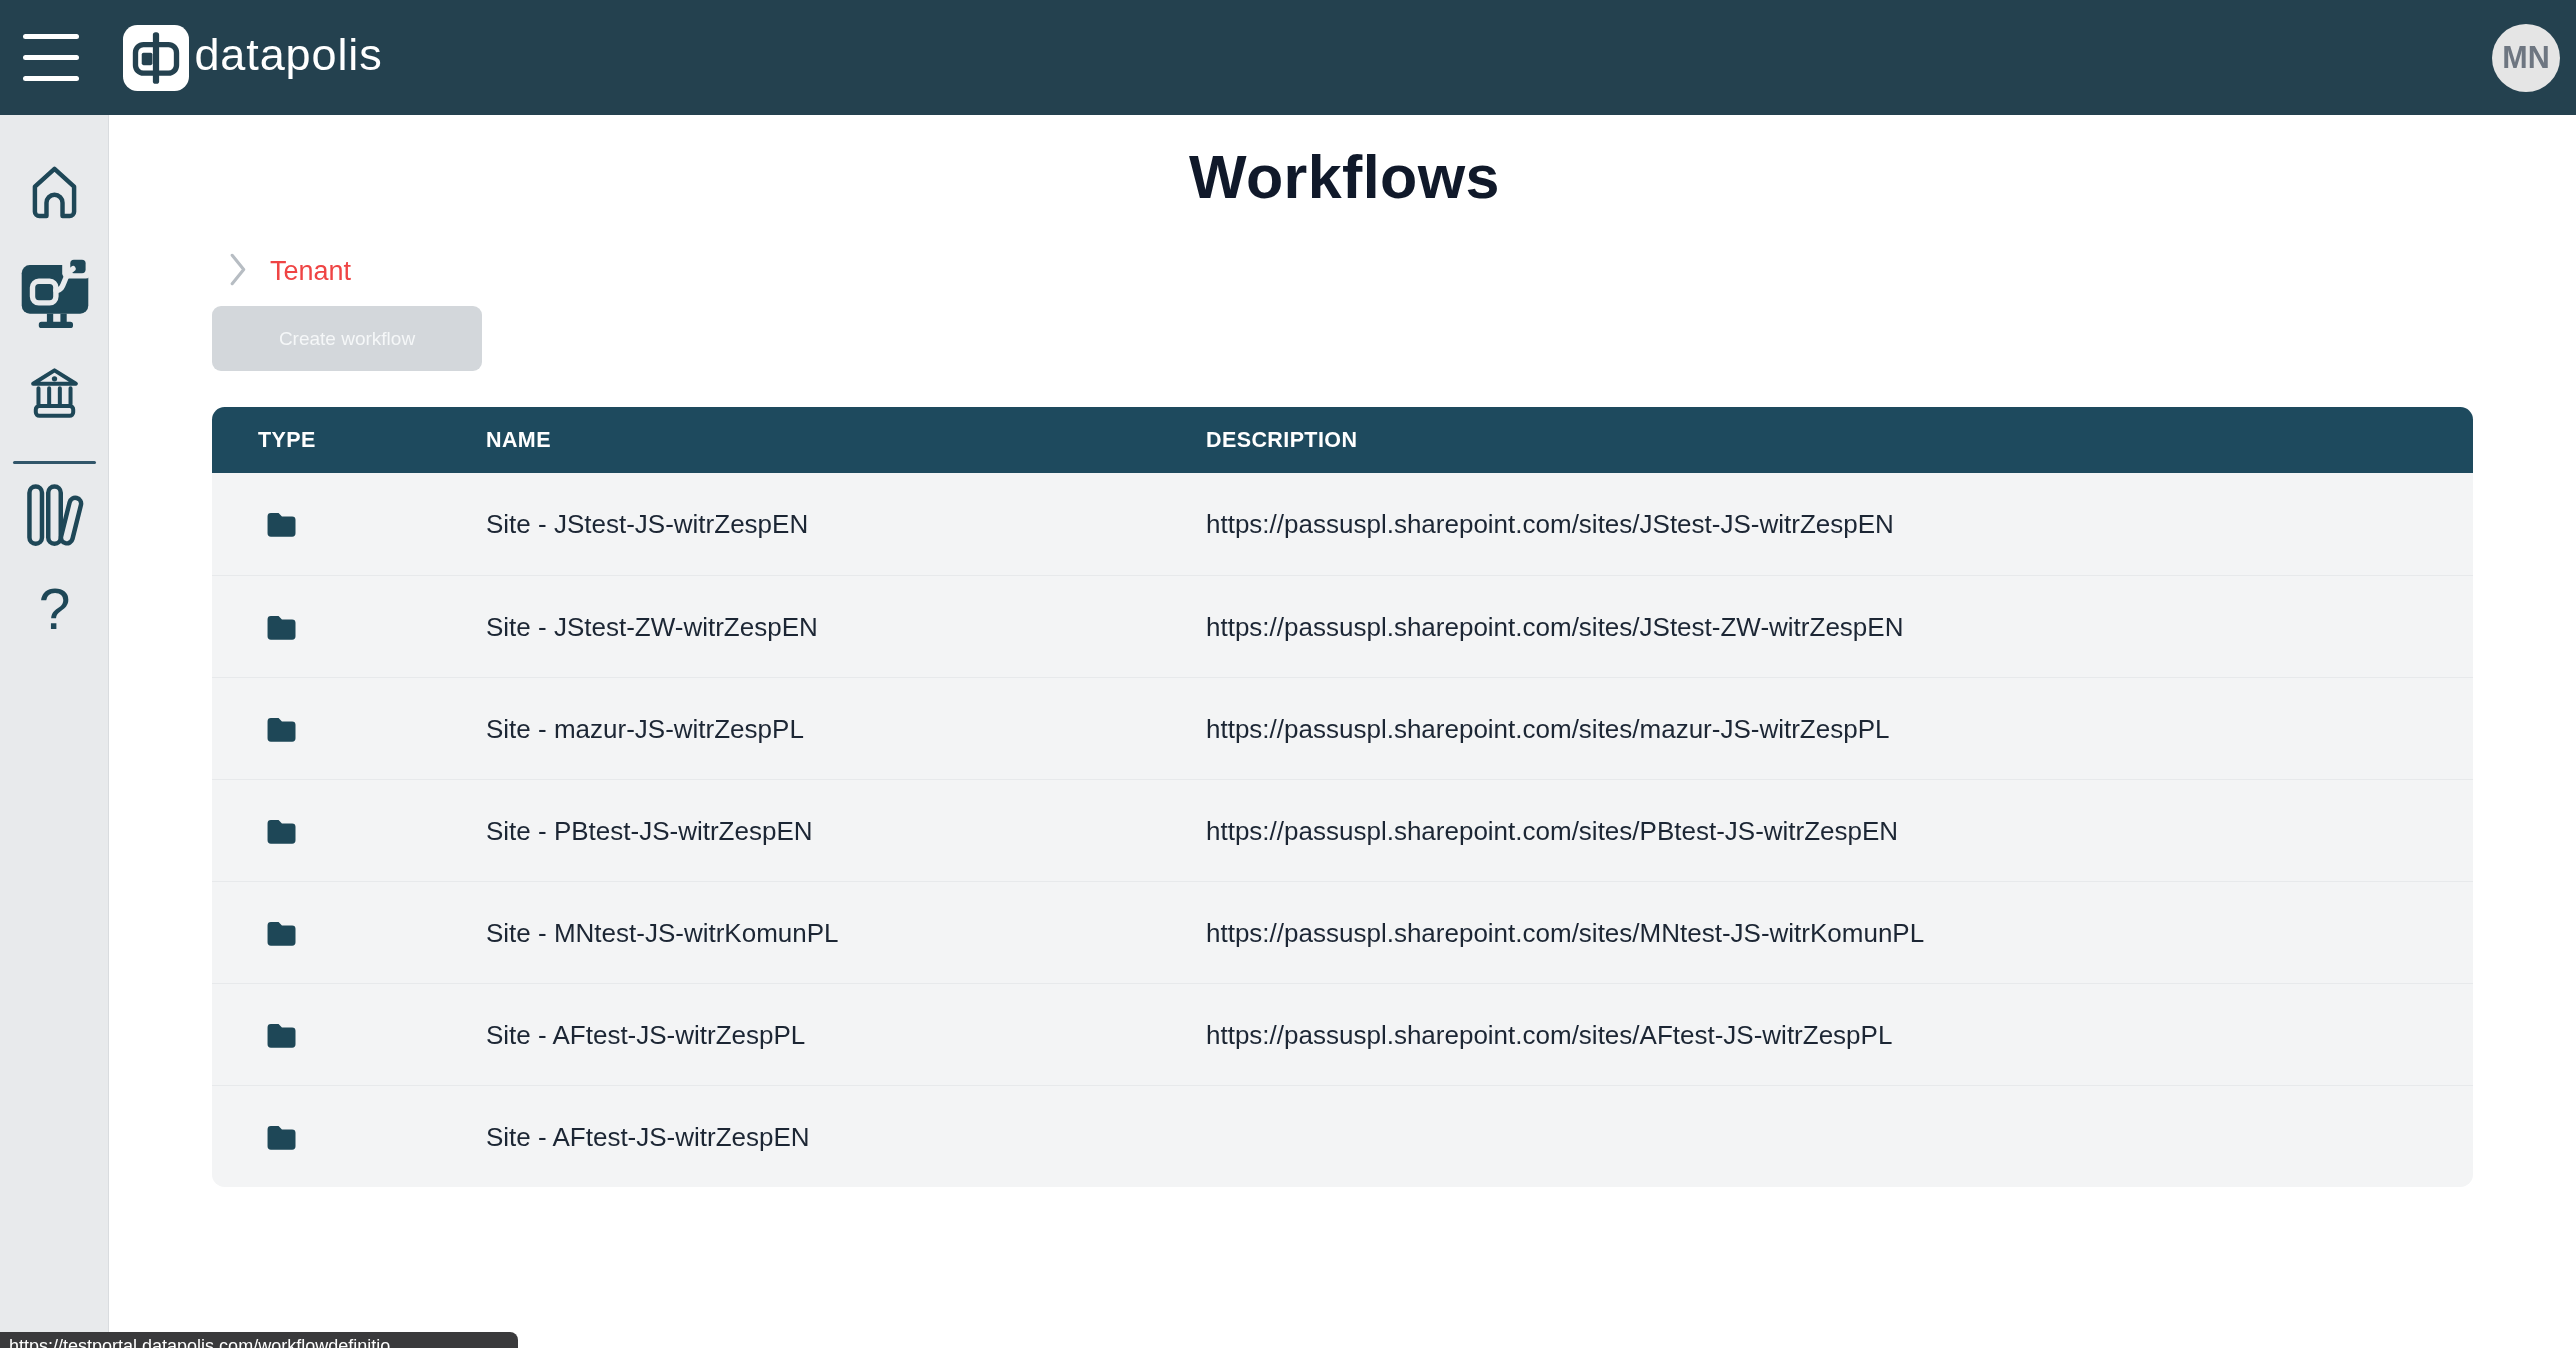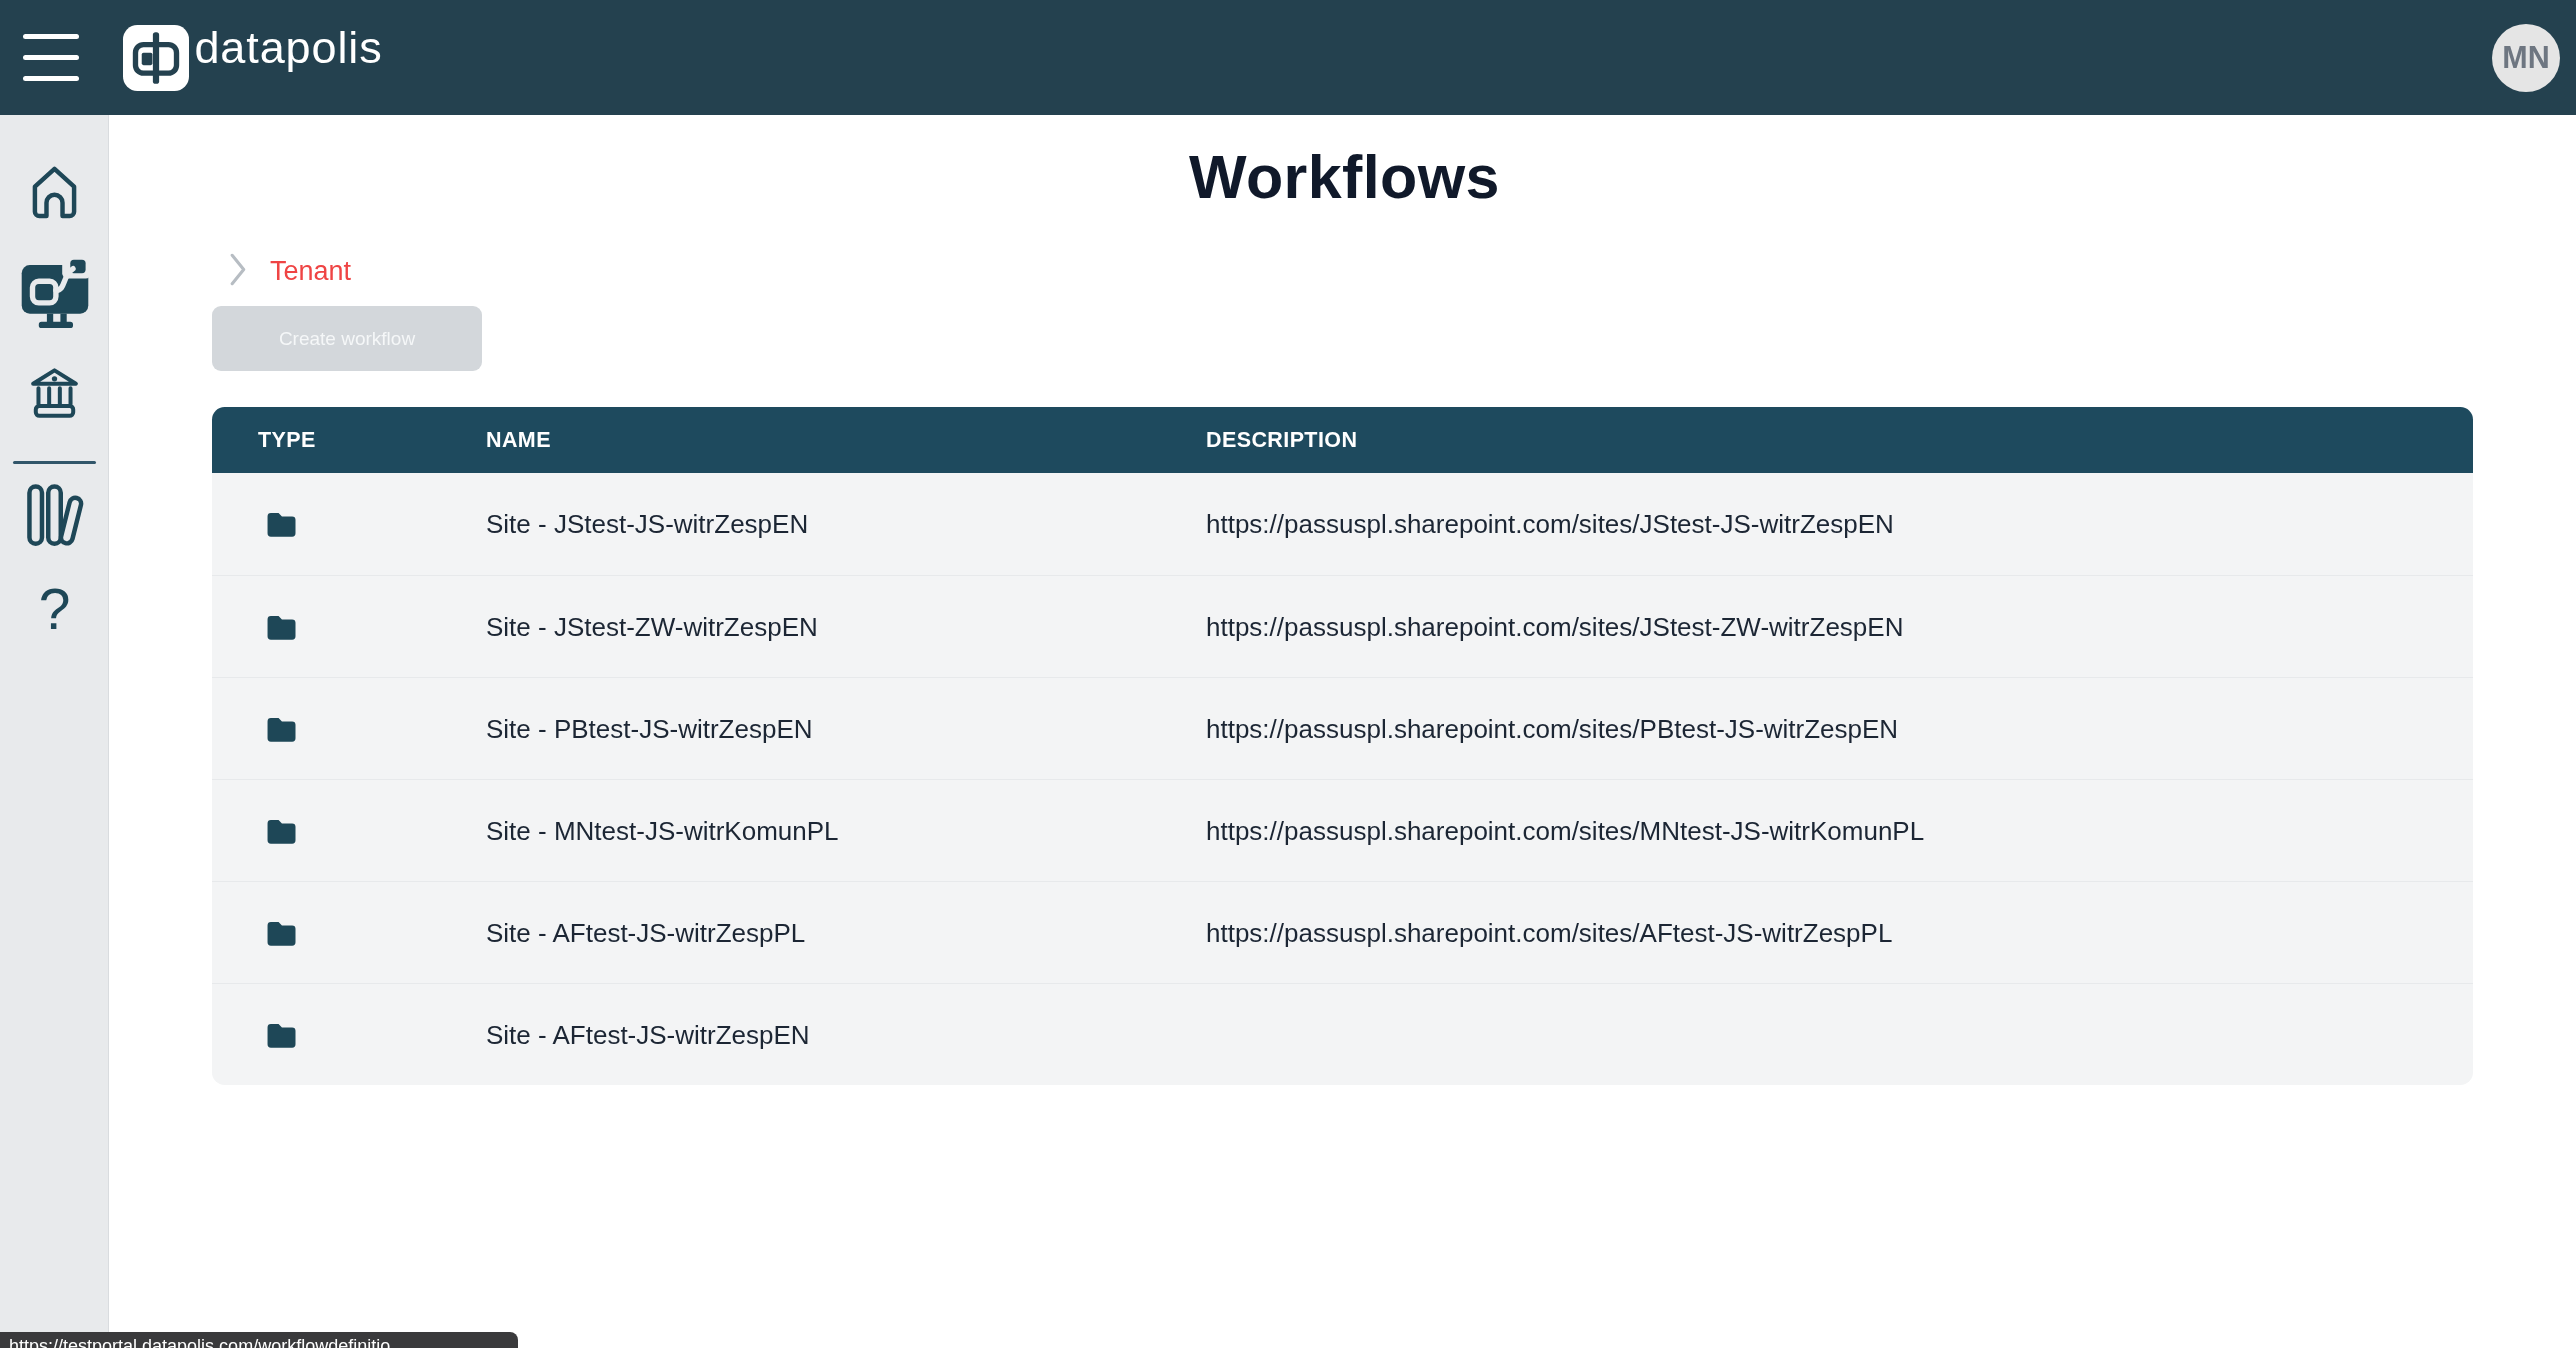--- a/index.html
+++ b/index.html
@@ -26,21 +26,21 @@
     position:absolute;left:0;top:0;width:2576px;height:115px;
     background:var(--header-bg);
     display:flex;align-items:center;
   }
   .hamburger{
     margin-left:23px;width:57px;height:47px;
     display:flex;flex-direction:column;justify-content:space-between;
     background:none;border:none;cursor:pointer;
   }
   .hamburger span{display:block;width:56px;height:5.4px;background:#fff;border-radius:2.7px;}
-  .logo{display:flex;align-items:flex-start;margin-left:43px;cursor:pointer;}
+  .logo{display:flex;align-items:center;margin-left:43px;cursor:pointer;}
   .logo-mark{
     width:66px;height:66px;background:#fff;border-radius:14.4px;
     display:flex;align-items:center;justify-content:center;
   }
   .logo-word{
     color:#fff;font-size:45px;font-weight:400;letter-spacing:0.9px;
     margin-left:5.4px;line-height:1;padding-bottom:5.4px;
   }
   .avatar{
     margin-left:auto;margin-right:16px;
@@ -226,20 +226,29 @@
   <div class="trow">
     <span class="cell cell-type">
       <svg width="30.5" height="28" viewBox="0 0 36 32">
         <path d="M3 7 a4 4 0 0 1 4 -4 h9 l4 4 h12 a4 4 0 0 1 4 4 v16 a4 4 0 0 1 -4 4 H7 a4 4 0 0 1 -4 -4 Z" fill="currentColor"></path>
       </svg>
     </span>
     <span class="cell cell-name">Site - JStest-ZW-witrZespEN</span>
     <span class="cell cell-desc">https://passuspl.sharepoint.com/sites/JStest-ZW-witrZespEN</span>
   </div>
 
+  <div class="trow">
+    <span class="cell cell-type">
+      <svg width="30.5" height="28" viewBox="0 0 36 32">
+        <path d="M3 7 a4 4 0 0 1 4 -4 h9 l4 4 h12 a4 4 0 0 1 4 4 v16 a4 4 0 0 1 -4 4 H7 a4 4 0 0 1 -4 -4 Z" fill="currentColor"></path>
+      </svg>
+    </span>
+    <span class="cell cell-name">Site - mazur-JS-witrZespPL</span>
+    <span class="cell cell-desc">https://passuspl.sharepoint.com/sites/mazur-JS-witrZespPL</span>
+  </div>
 
   <div class="trow">
     <span class="cell cell-type">
       <svg width="30.5" height="28" viewBox="0 0 36 32">
         <path d="M3 7 a4 4 0 0 1 4 -4 h9 l4 4 h12 a4 4 0 0 1 4 4 v16 a4 4 0 0 1 -4 4 H7 a4 4 0 0 1 -4 -4 Z" fill="currentColor"></path>
       </svg>
     </span>
     <span class="cell cell-name">Site - PBtest-JS-witrZespEN</span>
     <span class="cell cell-desc">https://passuspl.sharepoint.com/sites/PBtest-JS-witrZespEN</span>
   </div>

